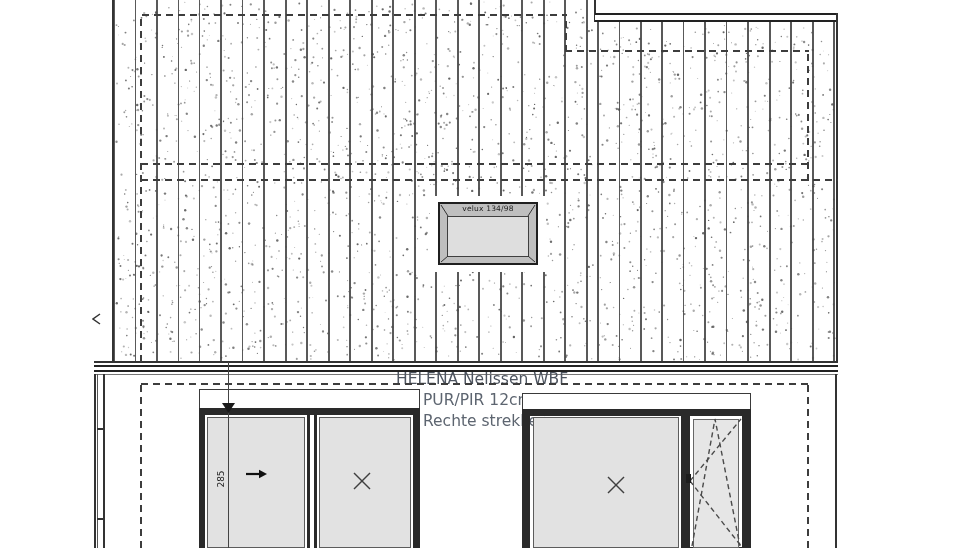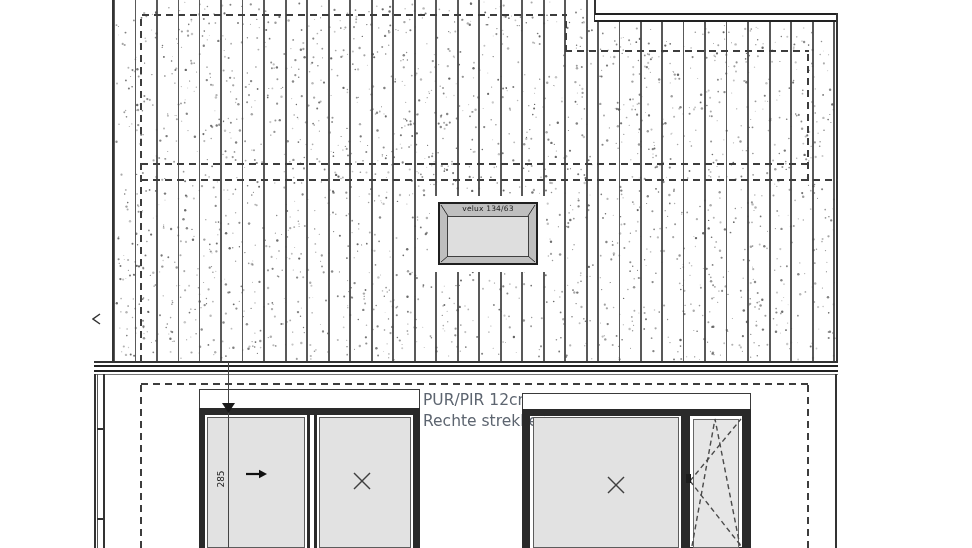--- a/index.html
+++ b/index.html
@@ -2329,33 +2329,34 @@
   <div class="abs" style="left:438px;top:202px;width:100px;height:63px;background:#bfbfbf;border:2px solid #1f1f1f;"></div>
   <div class="abs" style="left:447px;top:216px;width:82px;height:41px;background:#dedede;border:1px solid #3f3f3f;"></div>
   <svg class="abs" style="left:438px;top:202px;" width="100" height="63">
     <g stroke="#333" stroke-width="1">
       <line x1="3" y1="3" x2="10" y2="14"></line>
         <line x1="97" y1="3" x2="90" y2="14"></line>
       <line x1="3" y1="60" x2="10" y2="54"></line>
         <line x1="97" y1="60" x2="90" y2="54"></line>
     </g>
   </svg>
-  <div class="skylabel">velux 134/63</div>
+  <div class="skylabel">velux 134/98</div>
 
   <svg class="abs" style="left:92px;top:313px;" width="10" height="12">
     <polyline points="8,1 1,6 8,11" fill="none" stroke="#333" stroke-width="1.5"></polyline>
   </svg>
 
   <div class="abs" style="left:93.5px;top:374px;width:2px;height:174px;background:#333;"></div>
   <div class="abs" style="left:97px;top:374px;width:1px;height:174px;background:#555;"></div>
   <div class="abs" style="left:102.5px;top:374px;width:2px;height:174px;background:#333;"></div>
   <div class="abs" style="left:97px;top:428px;width:7px;height:2px;background:#333;"></div>
   <div class="abs" style="left:97px;top:518px;width:7px;height:2px;background:#333;"></div>
   <div class="abs" style="left:834.5px;top:374px;width:2.5px;height:174px;background:#333;"></div>
 
+  <div class="note note-header" style="left:396px;top:371px;">HELENA Nelissen WBF</div>
   <div class="note" style="left:423px;top:392px;">PUR/PIR 12cm</div>
   <div class="note" style="left:423px;top:413px;">Rechte strekker</div>
 
   <div class="abs dash-h" style="left:141px;top:383px;width:668px;"></div>
   <div class="abs dash-v" style="left:140px;top:383px;height:165px;"></div>
   <div class="abs dash-v" style="left:807px;top:383px;height:165px;"></div>
 
   <div class="abs head" style="left:199px;top:389px;width:221px;height:20px;"></div>
   <div class="abs frame" style="left:199px;top:408px;width:221px;height:7px;"></div>
   <div class="abs frame" style="left:199px;top:408px;width:6px;height:140px;"></div>

